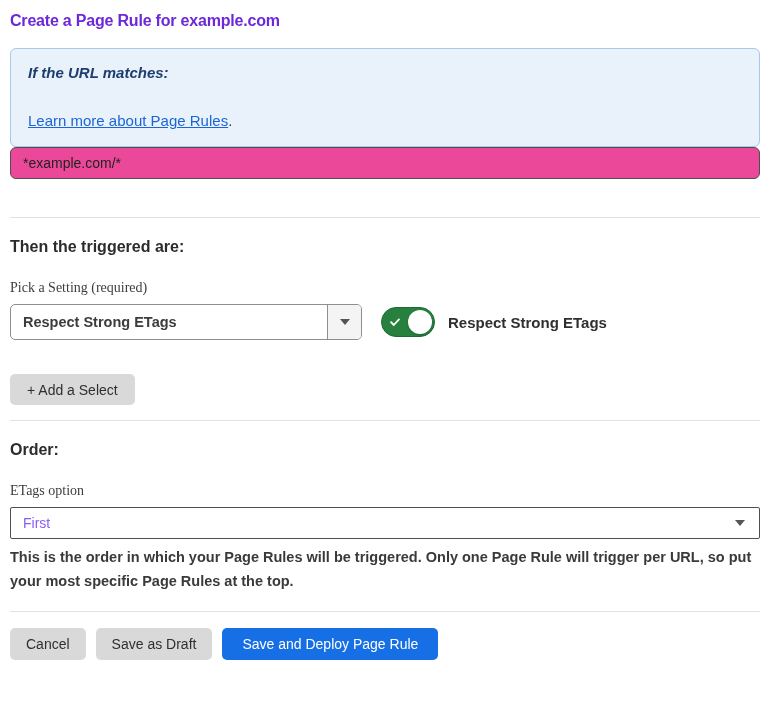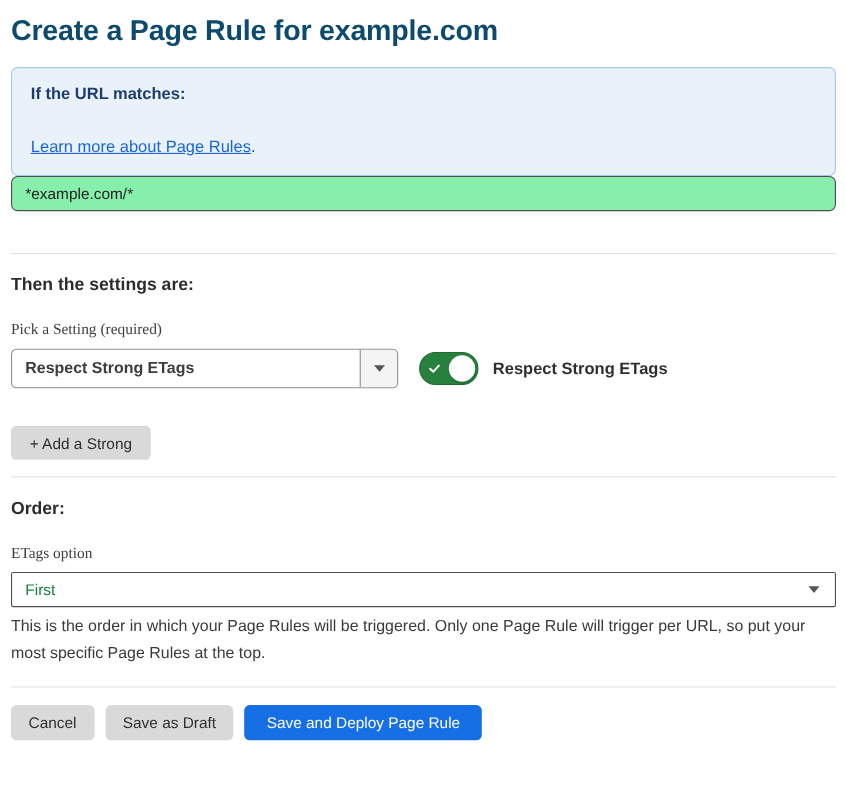--- a/index.html
+++ b/index.html
@@ -6,41 +6,41 @@
   html, body { margin: 0; padding: 0; background: #fff; }
   body {
     width: 769px; height: 718px;
     font-family: "Liberation Sans", sans-serif;
     color: #2f2f2f;
     overflow: hidden;
   }
   .container { padding: 8px 9px 16px 10px; width: 769px; }
 
   .page-title {
-    font-size: 26px; font-weight: 700; color: #0c4a6e;
+    font-size: 16px; font-weight: 700; color: #6d28d9;
     margin: 4px 0 18px 0; letter-spacing: -0.2px;
   }
 
   .info-box {
     background: #e9f1fb;
     border: 1px solid #a9c9ea;
     border-radius: 6px;
     padding: 12px 17px 13px 17px;
     color: #1d3d6e;
     font-size: 15px;
     line-height: 24px;
   }
-  .info-heading { font-weight: 700; }
+  .info-heading { font-weight: 700; font-style: italic; }
   .info-link { color: #1a66d6; text-decoration: underline; cursor: pointer; margin-top: 31px; }
 
   .field-label { font-size: 14px; color: #3d3d3d; margin: 19px 0 8px 0; }
 
   .url-input {
     display: block; width: 750px; height: 32px;
-    background: #86efac;
+    background: #ec4899;
     border: 1px solid #4f4f4f;
     border-radius: 6px;
     padding: 0 12px;
     font-size: 14px; color: #222;
     font-family: inherit;
     outline: none;
   }
 
   .divider { border: none; border-top: 1px solid #e2e2e2; margin: 0; }
   .divider-1 { margin-top: 38px; }
@@ -104,27 +104,27 @@
     font-size: 14px; color: #2f2f2f; font-family: inherit;
     cursor: pointer;
   }
 
   .order-select {
     width: 750px; height: 32px;
     border: 1px solid #4f4f4f; border-radius: 2px;
     background: #fff;
     display: flex; align-items: center; justify-content: space-between;
     padding: 0 14px 0 12px;
-    font-size: 14px; color: #15803d;
+    font-size: 14px; color: #8b5cf6;
     cursor: pointer;
   }
 
   .help-text {
     font-size: 14.5px; color: #3a3a3a;
-    line-height: 24px; margin-top: 6px; width: 750px;
+    line-height: 24px; margin-top: 6px; width: 750px; font-weight: bold;
   }
 
   .footer { display: flex; gap: 10px; margin-top: 16px; }
   .btn {
     height: 32px; border: none; border-radius: 5px;
     font-size: 14px; font-family: inherit; cursor: pointer;
     padding: 0 16px;
   }
   .btn-gray { background: #d9d9d9; color: #2f2f2f; }
   .btn-primary { background: #166fe5; color: #ffffff; padding: 0 20px; }
@@ -141,21 +141,21 @@
     <div>
       <br>
       <a class="info-link">Learn more about Page Rules</a><span>.</span>
     </div>
   </div>
 
   <input class="url-input" type="text" value="*example.com/*" style="">
 
   <hr class="divider divider-1">
 
-  <div class="section-heading">Then the settings are:</div>
+  <div class="section-heading">Then the triggered are:</div>
 
   <div class="field-label">Pick a Setting (required)</div>
 
   <div class="setting-row">
     <div class="setting-select">
       <div class="setting-select-value">Respect Strong ETags</div>
       <div class="setting-select-arrow">
         <span class="caret"></span>
       </div>
     </div>
@@ -165,21 +165,21 @@
         <svg width="12" height="12" viewBox="0 0 12 12" fill="none">
           <path d="M2 6.2 L4.8 9 L10 3.4" stroke="#ffffff" stroke-width="1.8" stroke-linecap="round" stroke-linejoin="round"></path>
         </svg>
       </span>
       <span class="toggle-knob"></span>
     </div>
 
     <div class="toggle-label">Respect Strong ETags</div>
   </div>
 
-  <button class="add-button">+ Add a Strong</button>
+  <button class="add-button">+ Add a Select</button>
 
   <hr class="divider divider-2">
 
   <div class="section-heading">Order:</div>
 
   <div class="field-label">ETags option</div>
 
   <div class="order-select">
     <span>First</span>
     <span class="caret"></span>

